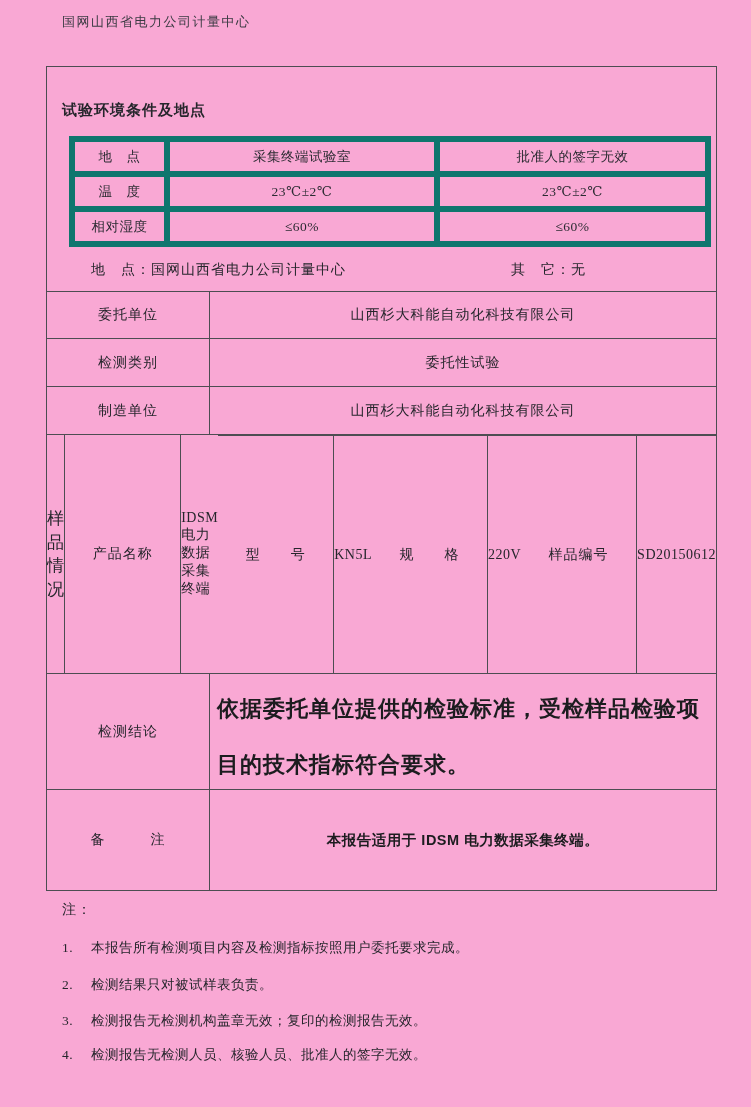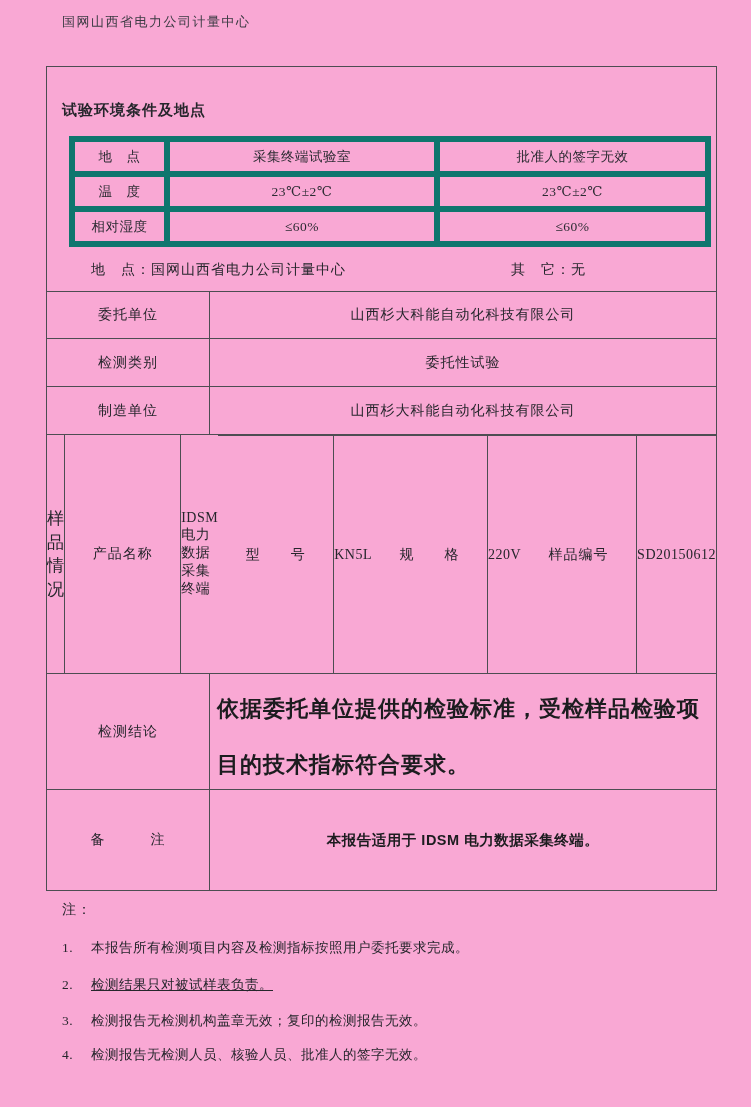--- a/index.html
+++ b/index.html
@@ -156,21 +156,21 @@
       <div class="mvalue remark-text">本报告适用于 IDSM 电力数据采集终端。</div>
     </div>
 
   </div>
 
   <div class="note-title" style="top:901px;">注：</div>
 
   <div class="note-item" style="top:939px;">
     <span class="note-num">1.</span><span>本报告所有检测项目内容及检测指标按照用户委托要求完成。</span>
   </div>
-  <div class="note-item" style="top:976px;text-decoration:underline;">
+  <div class="note-item" style="top:976px;">
     <span class="note-num">2.</span><span>检测结果只对被试样表负责。</span>
   </div>
   <div class="note-item" style="top:1012px;">
     <span class="note-num">3.</span><span>检测报告无检测机构盖章无效；复印的检测报告无效。</span>
   </div>
   <div class="note-item" style="top:1046px;">
     <span class="note-num">4.</span><span>检测报告无检测人员、核验人员、批准人的签字无效。</span>
   </div>
 
 </div>

